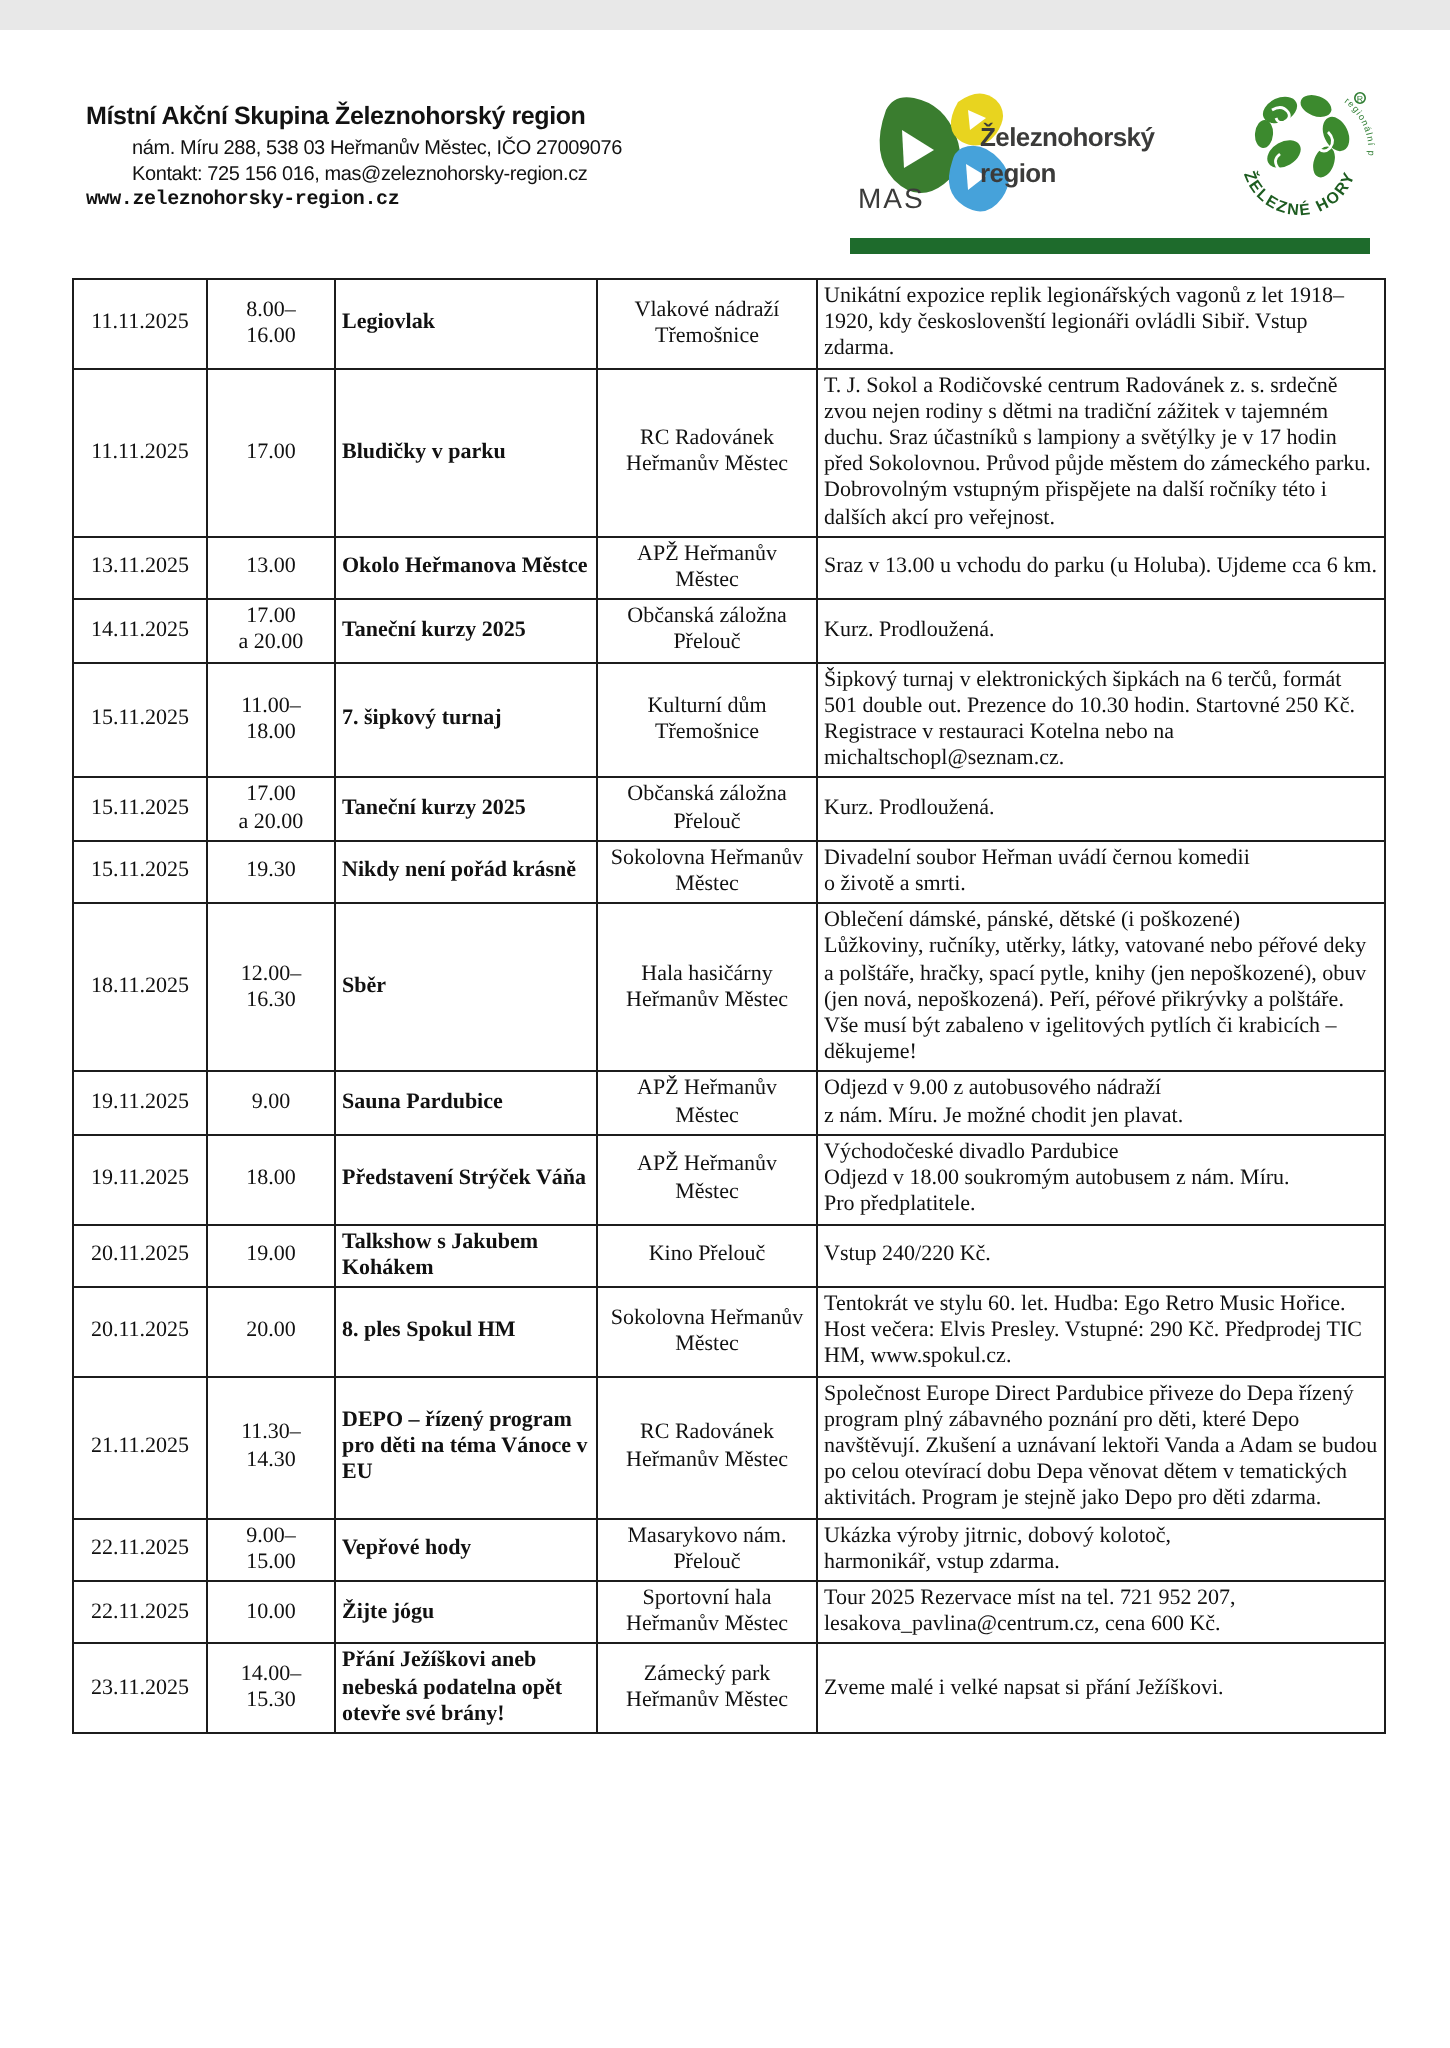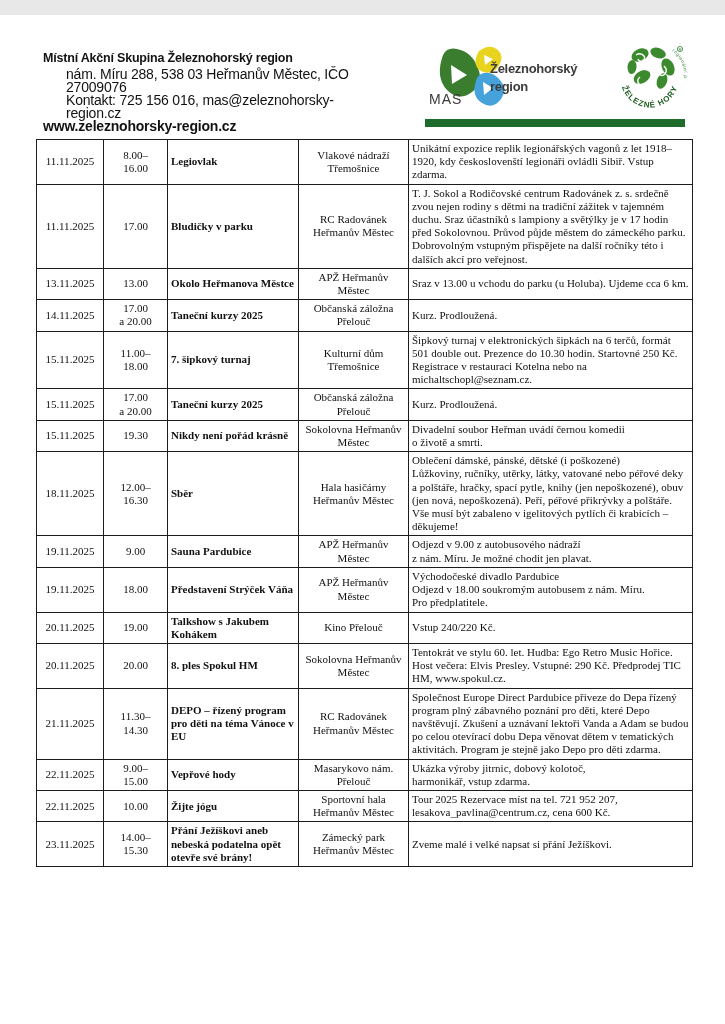--- a/index.html
+++ b/index.html
@@ -8,22 +8,22 @@
     background:#ffffff; overflow:hidden;
     font-family:"Liberation Serif", serif; color:#1f1f1f;
   }
   
   .org-block{
     position:absolute; left:43px; top:36px; width:340px;
     font-family:"Liberation Sans", sans-serif; color:#121212;
     letter-spacing:-0.2px;
   }
   .org-name{font-size:12.5px; font-weight:bold; margin-bottom:3px;}
-  .org-line{font-size:14px; line-height:13px;padding-left:23px;}
-  .org-web{font-size:14px; font-weight:bold; line-height:13px;}
+  .org-line{font-size:10px; line-height:13px;padding-left:23px;}
+  .org-web{font-size:10px; font-weight:bold; line-height:13px;font-family:Liberation Mono, monospace;}
 
   .mas-logo{position:absolute; left:434px; top:28px; width:74px; height:70px;}
   .mas-text{
     position:absolute; left:429px; top:76px;
     font-family:"Liberation Sans", sans-serif; font-size:14px;
     color:#3b3b3a; letter-spacing:1px;
   }
   .brand-text{
     position:absolute; left:490px; top:45px;
     font-family:"Liberation Sans", sans-serif; font-weight:bold;

